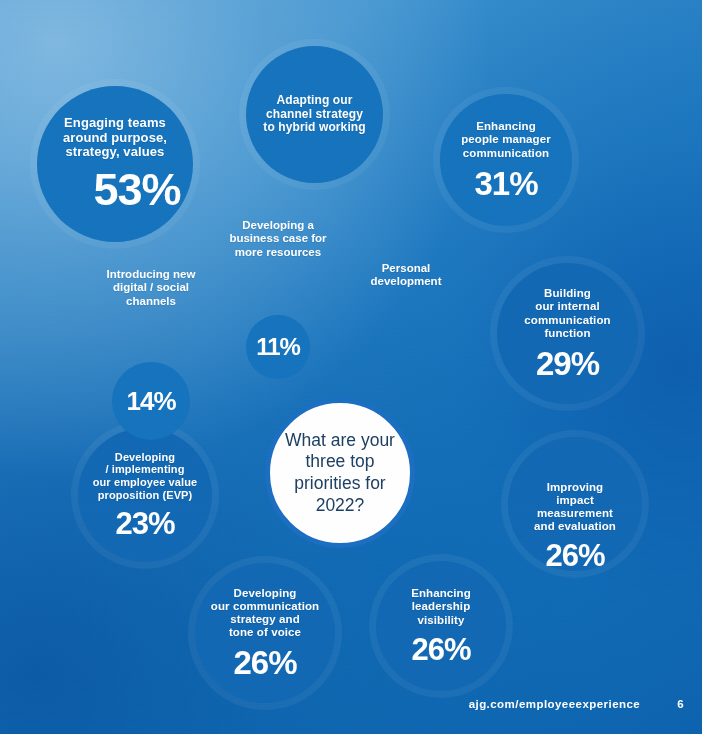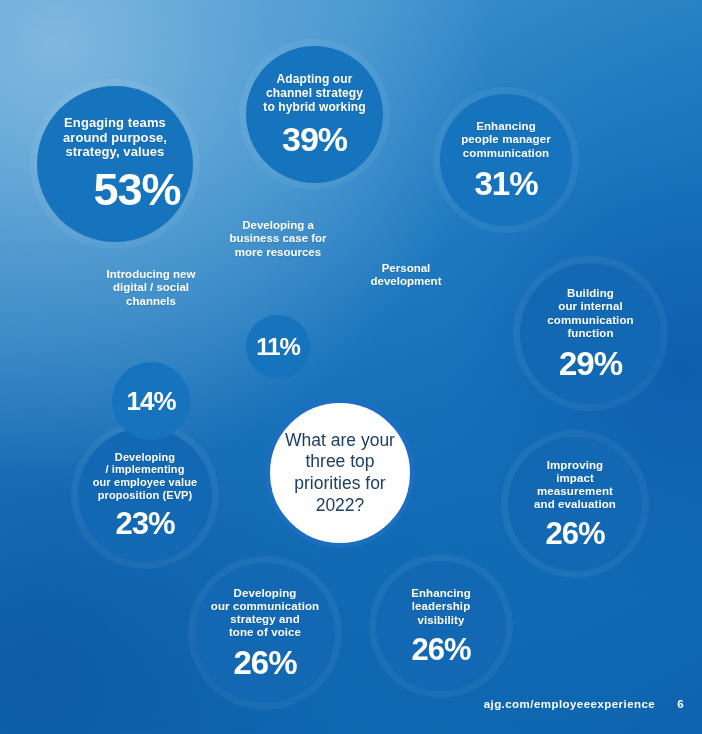--- a/index.html
+++ b/index.html
@@ -59,21 +59,21 @@
     display:flex;align-items:center;justify-content:center;
     box-sizing:border-box;
   }
   #center-text{
     color:#1c3f63;font-size:17.5px;line-height:1.24;text-align:center;
     font-family:"Liberation Sans", sans-serif;font-weight:400;
     padding:0 10px;
   }
   #footer{
     position:absolute;right:18px;bottom:24px;
-    display:flex;align-items:center;gap:22px;
+    display:flex;align-items:center;gap:37px;
     color:#ffffff;font-size:11.5px;font-weight:bold;letter-spacing:.45px;
   }
   #page-num{font-size:11.5px;font-weight:bold;}
 </style>
 </head>
 <body>
 
 <div id="slide">
 
   <div class="bubble" style="left:37px;top:86px;width:156px;height:156px;">
@@ -84,43 +84,42 @@
     </div>
     <div class="b-value" style="font-size:45px;margin-left:44px;">53%</div>
   </div>
 
   <div class="bubble" style="left:246px;top:46px;width:137px;height:137px;">
     <div class="b-label" style="font-size:12px;">
       <span>Adapting our</span><br>
       <span>channel strategy</span><br>
       <span>to hybrid working</span>
     </div>
-    <div class="b-value" style="font-size:34px;">39%</div>
   </div>
 
   <div class="bubble" style="left:440px;top:94px;width:132px;height:132px;">
     <div class="b-label" style="font-size:11.5px;">
       <span>Enhancing</span><br>
       <span>people manager</span><br>
       <span>communication</span>
     </div>
     <div class="b-value" style="font-size:33px;">31%</div>
   </div>
 
-  <div class="bubble dark" style="left:520px;top:263px;width:141px;height:141px;">
+  <div class="bubble dark" style="left:497px;top:263px;width:141px;height:141px;">
     <div class="b-label" style="font-size:11.5px;">
       <span>Building</span><br>
       <span>our internal</span><br>
       <span>communication</span><br>
       <span>function</span>
     </div>
     <div class="b-value" style="font-size:33px;">29%</div>
   </div>
 
-  <div class="bubble dark" style="left:508px;top:437px;width:134px;height:134px;">
+  <div class="bubble dark" style="left:508px;top:437px;width:134px;height:134px;justify-content:flex-end;">
     <div class="b-label" style="font-size:11.5px;">
       <span>Improving</span><br>
       <span>impact</span><br>
       <span>measurement</span><br>
       <span>and evaluation</span>
     </div>
     <div class="b-value" style="font-size:31px;">26%</div>
   </div>
 
   <div class="bubble dark" style="left:195px;top:563px;width:140px;height:140px;">

